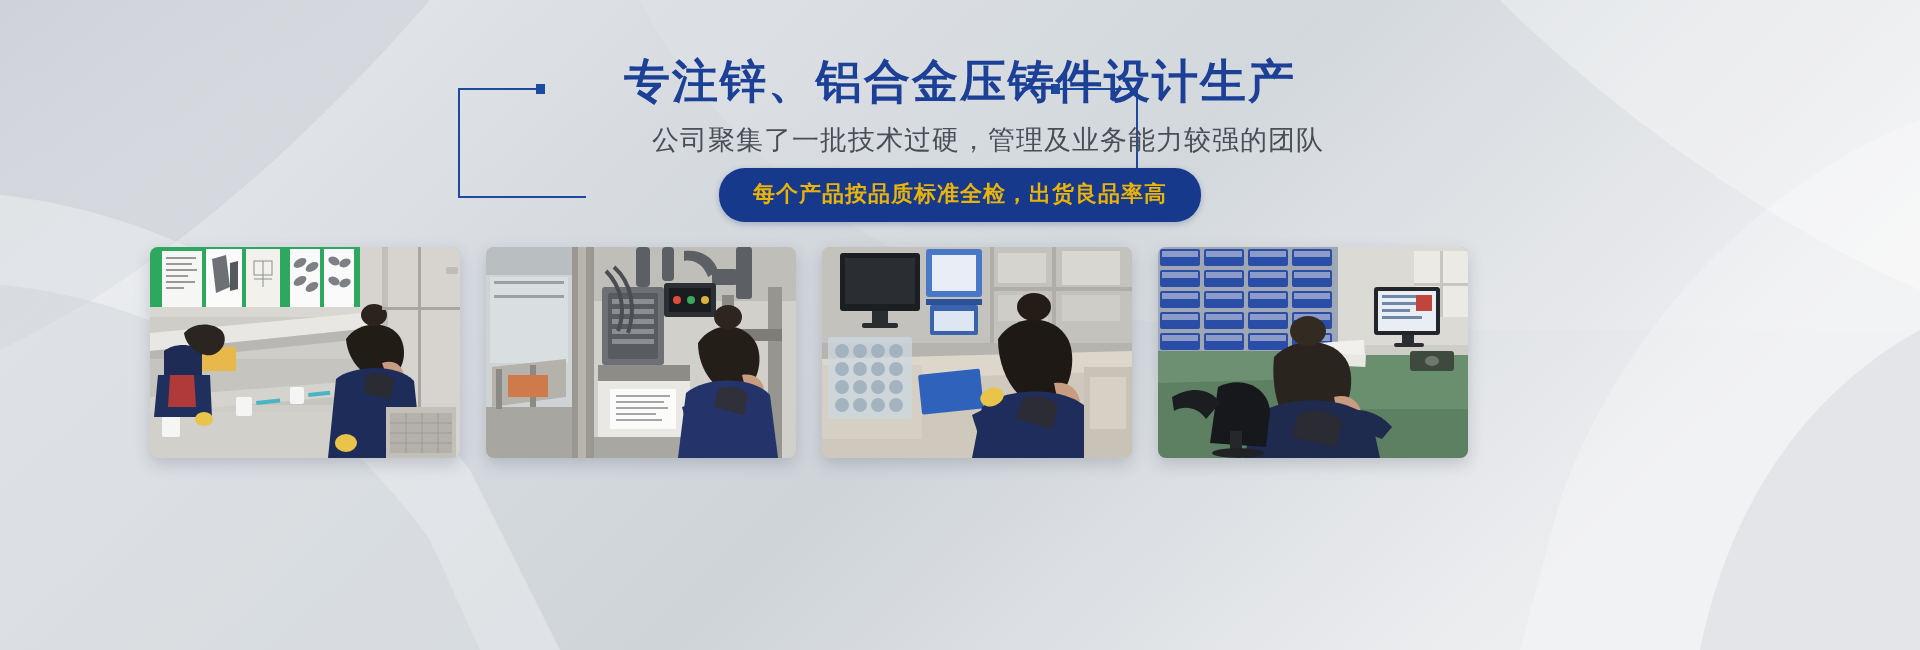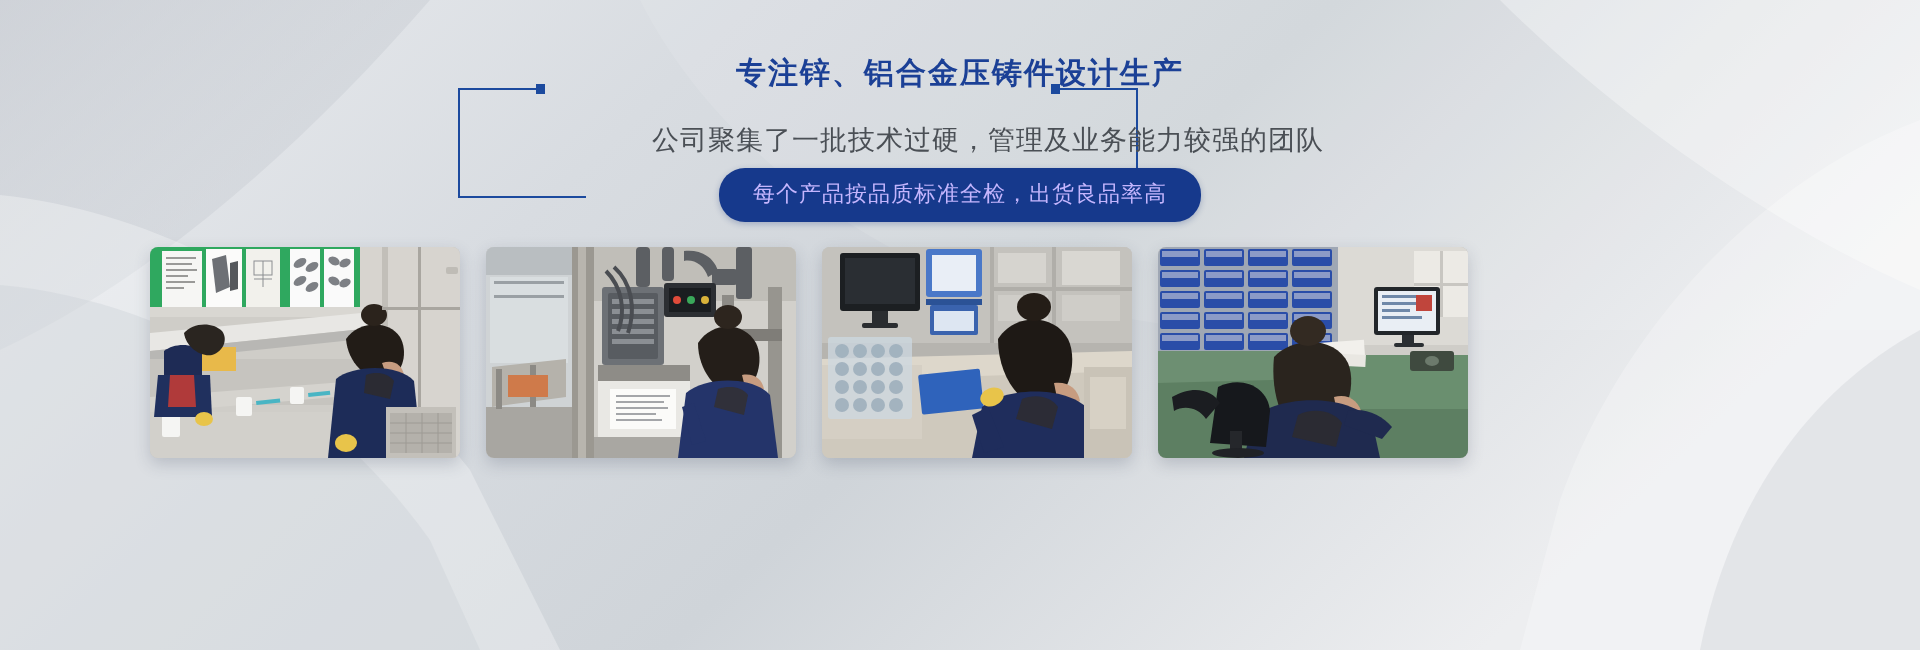--- a/index.html
+++ b/index.html
@@ -22,31 +22,31 @@
   .v-left{left:0;top:0;width:2px;height:108px;}
   .v-right{right:0;top:0;width:2px;height:108px;}
   .h-bot-l{left:0;bottom:0;height:2px;width:128px;}
   .h-bot-r{right:0;bottom:0;height:2px;width:128px;}
   .h-top-l{left:0;top:0;height:2px;width:82px;}
   .h-top-r{right:0;top:0;height:2px;width:82px;}
   .tick-l{left:78px;top:-4px;width:9px;height:10px;}
   .tick-r{right:78px;top:-4px;width:9px;height:10px;}
 
   .title{position:absolute;left:0;top:58px;width:1920px;text-align:center;
-    font-size:30px;font-weight:bold;letter-spacing:2px;color:#1b4096;
+    font-size:46px;font-weight:bold;letter-spacing:2px;color:#1b4096;
     font-family:"DejaVu Sans","Liberation Sans",sans-serif;line-height:1;}
 
   .subtitle{position:absolute;left:0;top:122px;width:1920px;text-align:center;
     font-size:27px;color:#4a4f55;letter-spacing:1px;line-height:1.3;
     font-family:"DejaVu Sans","Liberation Sans",sans-serif;margin-left:28px;}
 
   .badge{position:absolute;left:50%;top:168px;transform:translateX(-50%);
-    background:#16398c;color:#c4b5fd;border-radius:26px;
+    background:#16398c;color:#eab308;border-radius:26px;
     padding:11px 34px 13px;font-size:22px;letter-spacing:1px;white-space:nowrap;
-    font-family:"DejaVu Sans","Liberation Sans",sans-serif;font-weight:normal;
+    font-family:"DejaVu Sans","Liberation Sans",sans-serif;font-weight:bold;
     box-shadow:0 2px 6px rgba(20,50,120,.28);}
 
   
   .gallery{position:absolute;left:150px;top:247px;width:1620px;height:211px;
     display:flex;gap:26px;}
   .card{position:relative;width:310px;height:211px;border-radius:8px;overflow:hidden;
     box-shadow:0 6px 16px rgba(60,70,90,.22);background:#b9bec4;flex:0 0 310px;}
   .card svg{display:block;width:310px;height:211px;}
 </style>
 </head>

